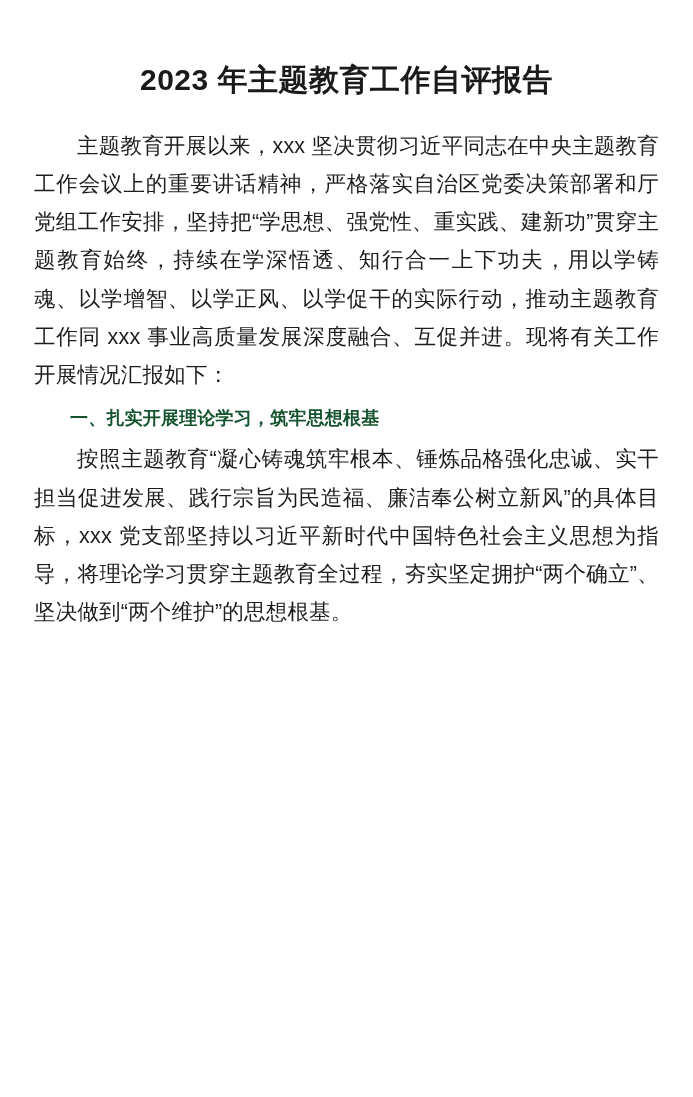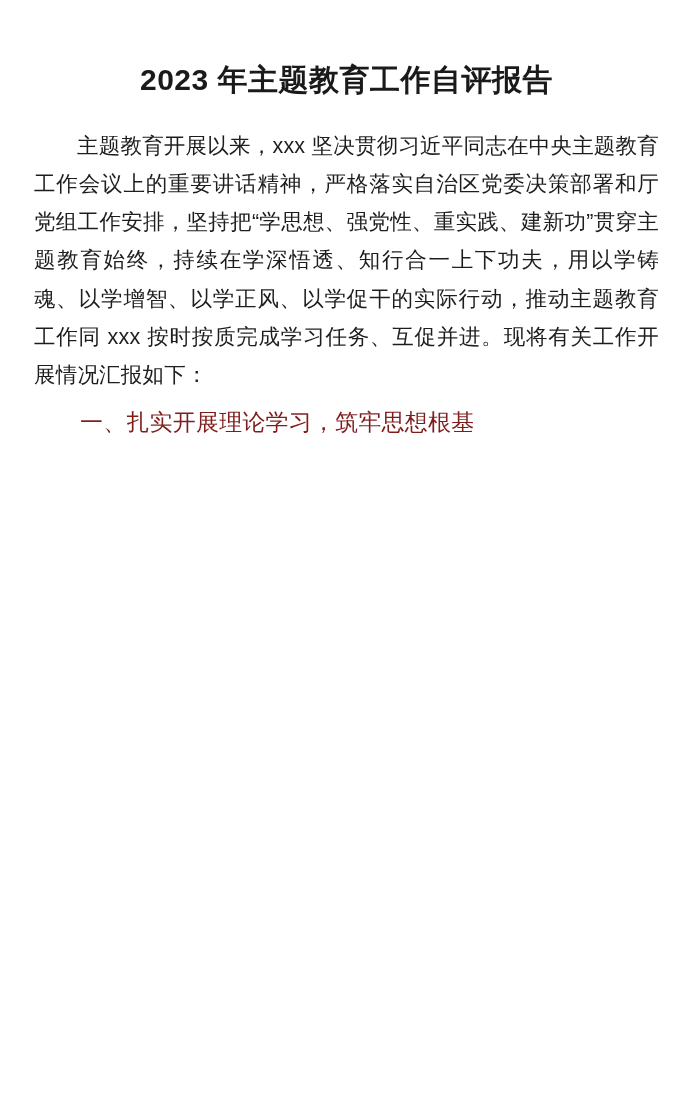--- a/index.html
+++ b/index.html
@@ -35,38 +35,39 @@
     font-size: 21.5px;
     line-height: 1.78;
     text-align: justify;
     text-justify: inter-ideograph;
     text-indent: 2em;
     margin: 0 0 6px 0;
     color: #1d1d1d;
     letter-spacing: 0.2px;
   }
   .section-heading {
-    font-size: 23px;
-    font-weight: normal;
-    color: #7f1d1d;
+    font-size: 18px;
+    font-weight: bold;
+    color: #14532d;
     line-height: 1.78;
     text-indent: 2em;
     margin: 8px 0 6px 0;
     letter-spacing: 0.2px;
   }
   .para.last {
     margin-bottom: 0;
   }
 </style>
 </head>
 <body>
 
 <div class="page">
 
   <h1 class="doc-title">2023 年主题教育工作自评报告</h1>
 
-  <p class="para">主题教育开展以来，xxx 坚决贯彻习近平同志在中央主题教育工作会议上的重要讲话精神，严格落实自治区党委决策部署和厅党组工作安排，坚持把“学思想、强党性、重实践、建新功”贯穿主题教育始终，持续在学深悟透、知行合一上下功夫，用以学铸魂、以学增智、以学正风、以学促干的实际行动，推动主题教育工作同 xxx 按时按质完成学习任务、互促并进。现将有关工作开展情况汇报如下：</p>
+  <p class="para">主题教育开展以来，xxx 坚决贯彻习近平同志在中央主题教育工作会议上的重要讲话精神，严格落实自治区党委决策部署和厅党组工作安排，坚持把“学思想、强党性、重实践、建新功”贯穿主题教育始终，持续在学深悟透、知行合一上下功夫，用以学铸魂、以学增智、以学正风、以学促干的实际行动，推动主题教育工作同 xxx 事业高质量发展深度融合、互促并进。现将有关工作开展情况汇报如下：</p>
 
   <h2 class="section-heading">一、扎实开展理论学习，筑牢思想根基</h2>
 
+  <p class="para">按照主题教育“凝心铸魂筑牢根本、锤炼品格强化忠诚、实干担当促进发展、践行宗旨为民造福、廉洁奉公树立新风”的具体目标，xxx 党支部坚持以习近平新时代中国特色社会主义思想为指导，将理论学习贯穿主题教育全过程，夯实坚定拥护“两个确立”、坚决做到“两个维护”的思想根基。</p>
 
 
 </div>
 
 </body></html>

